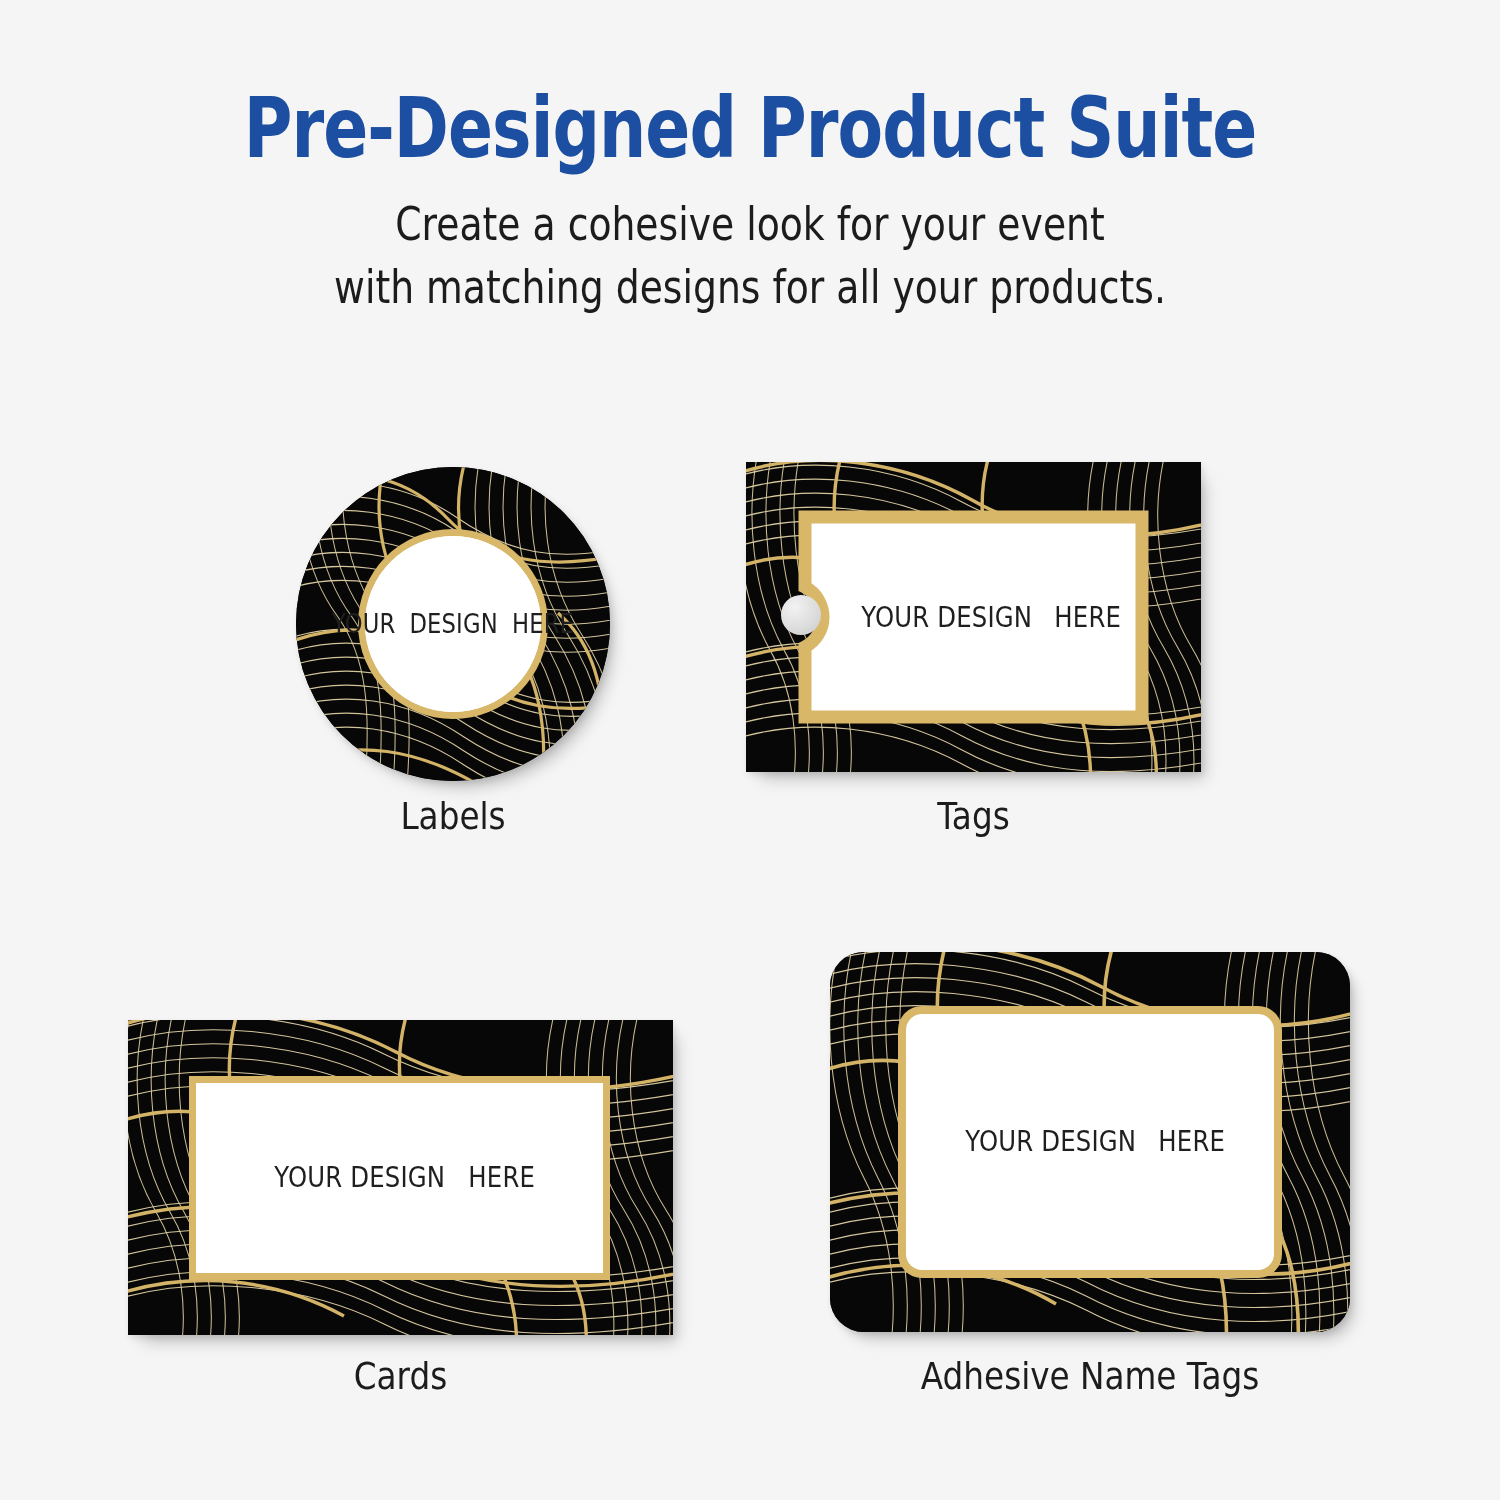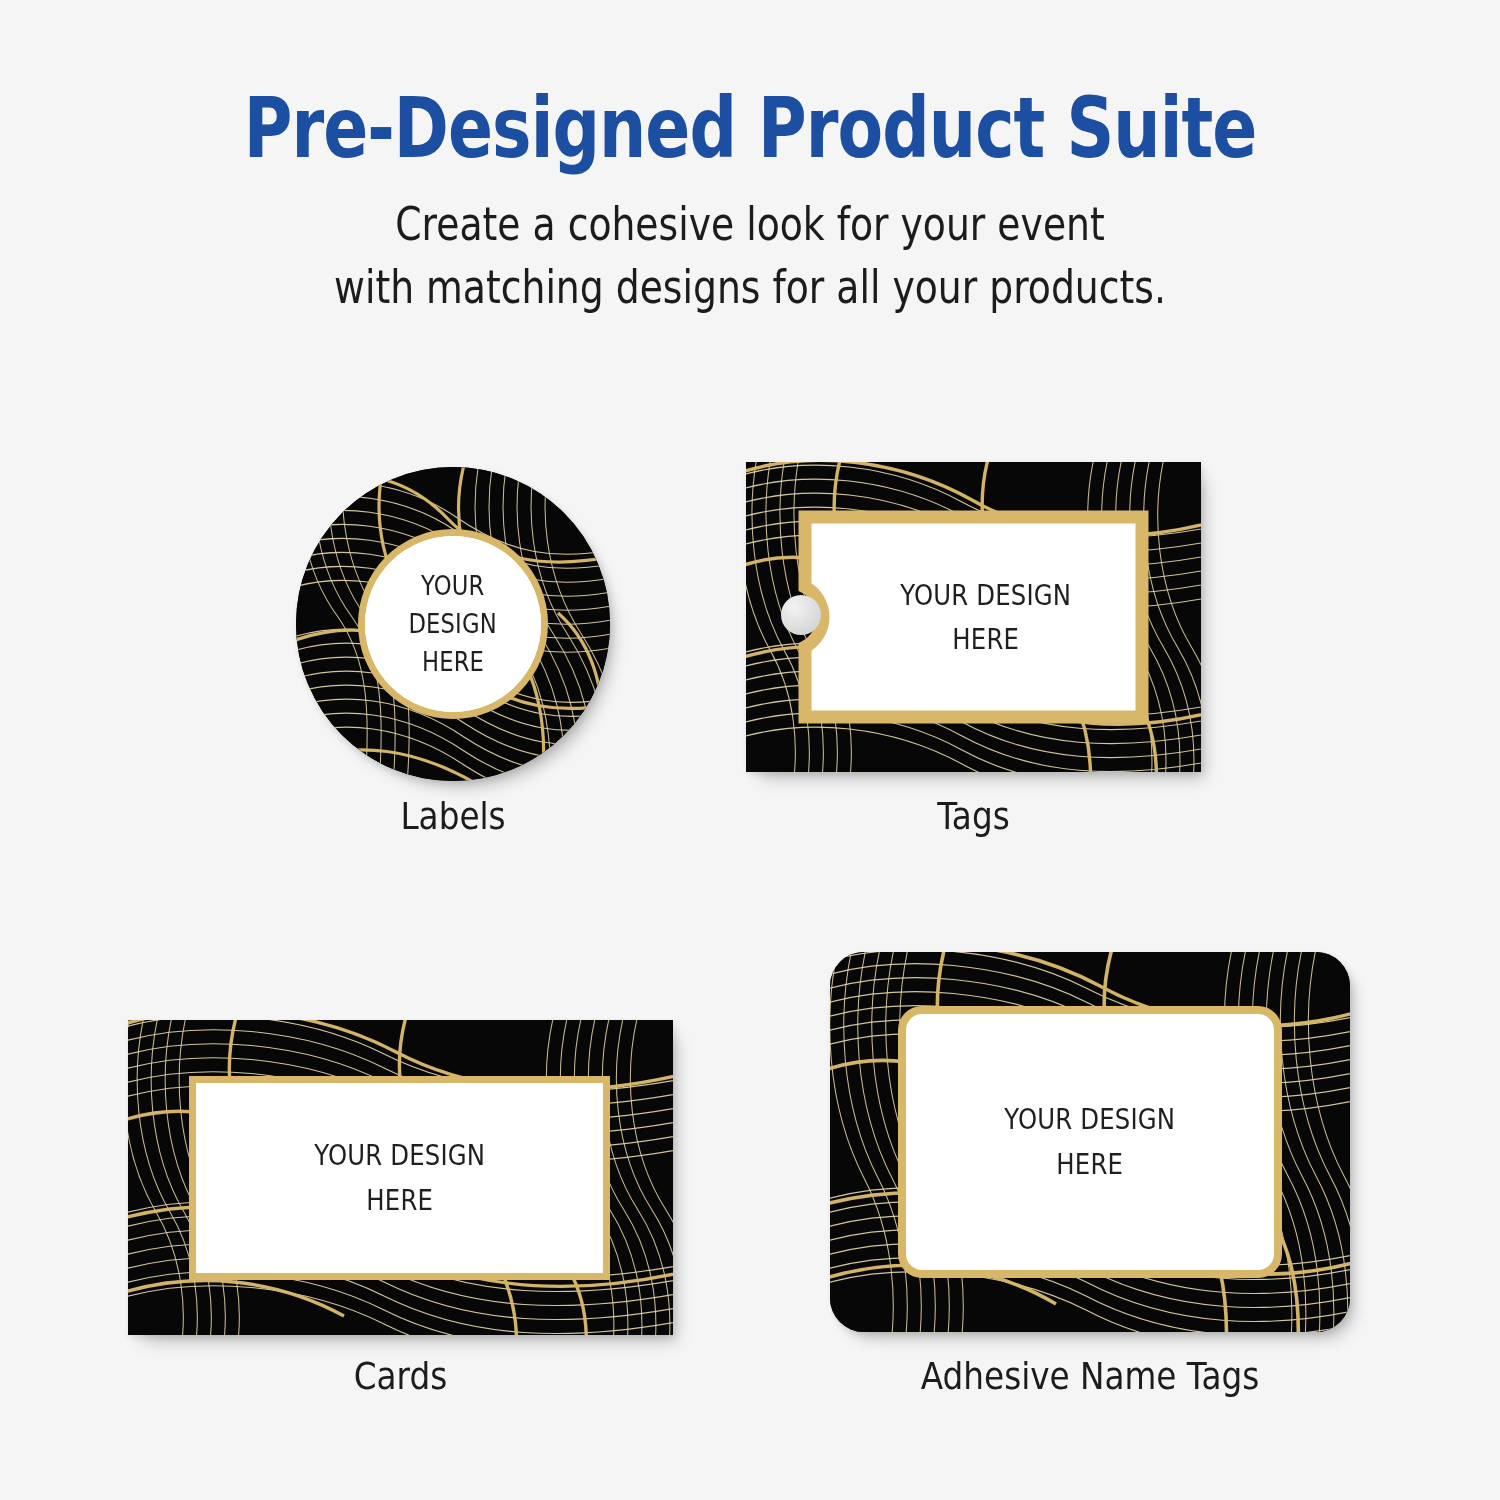--- a/index.html
+++ b/index.html
@@ -82,21 +82,21 @@
     box-shadow: 9px 12px 16px -6px rgba(0,0,0,0.22),
                 2px 3px 7px rgba(0,0,0,0.10);
   }
 
   .pattern-svg { position: absolute; inset: 0; width: 100%; height: 100%; display: block; }
 
   
   .design-text {
     position: absolute;
     display: flex;
-    flex-direction: column;
+    flex-direction: row;
     align-items: center;
     justify-content: center;
     text-align: center;
     font-family: "DejaVu Sans", sans-serif;
     color: #1f1f1f;
     font-weight: 400;
     letter-spacing: 0.2px;
     pointer-events: none;
   }
   .design-text span { display: block; transform: scaleX(0.84); white-space: nowrap; }

